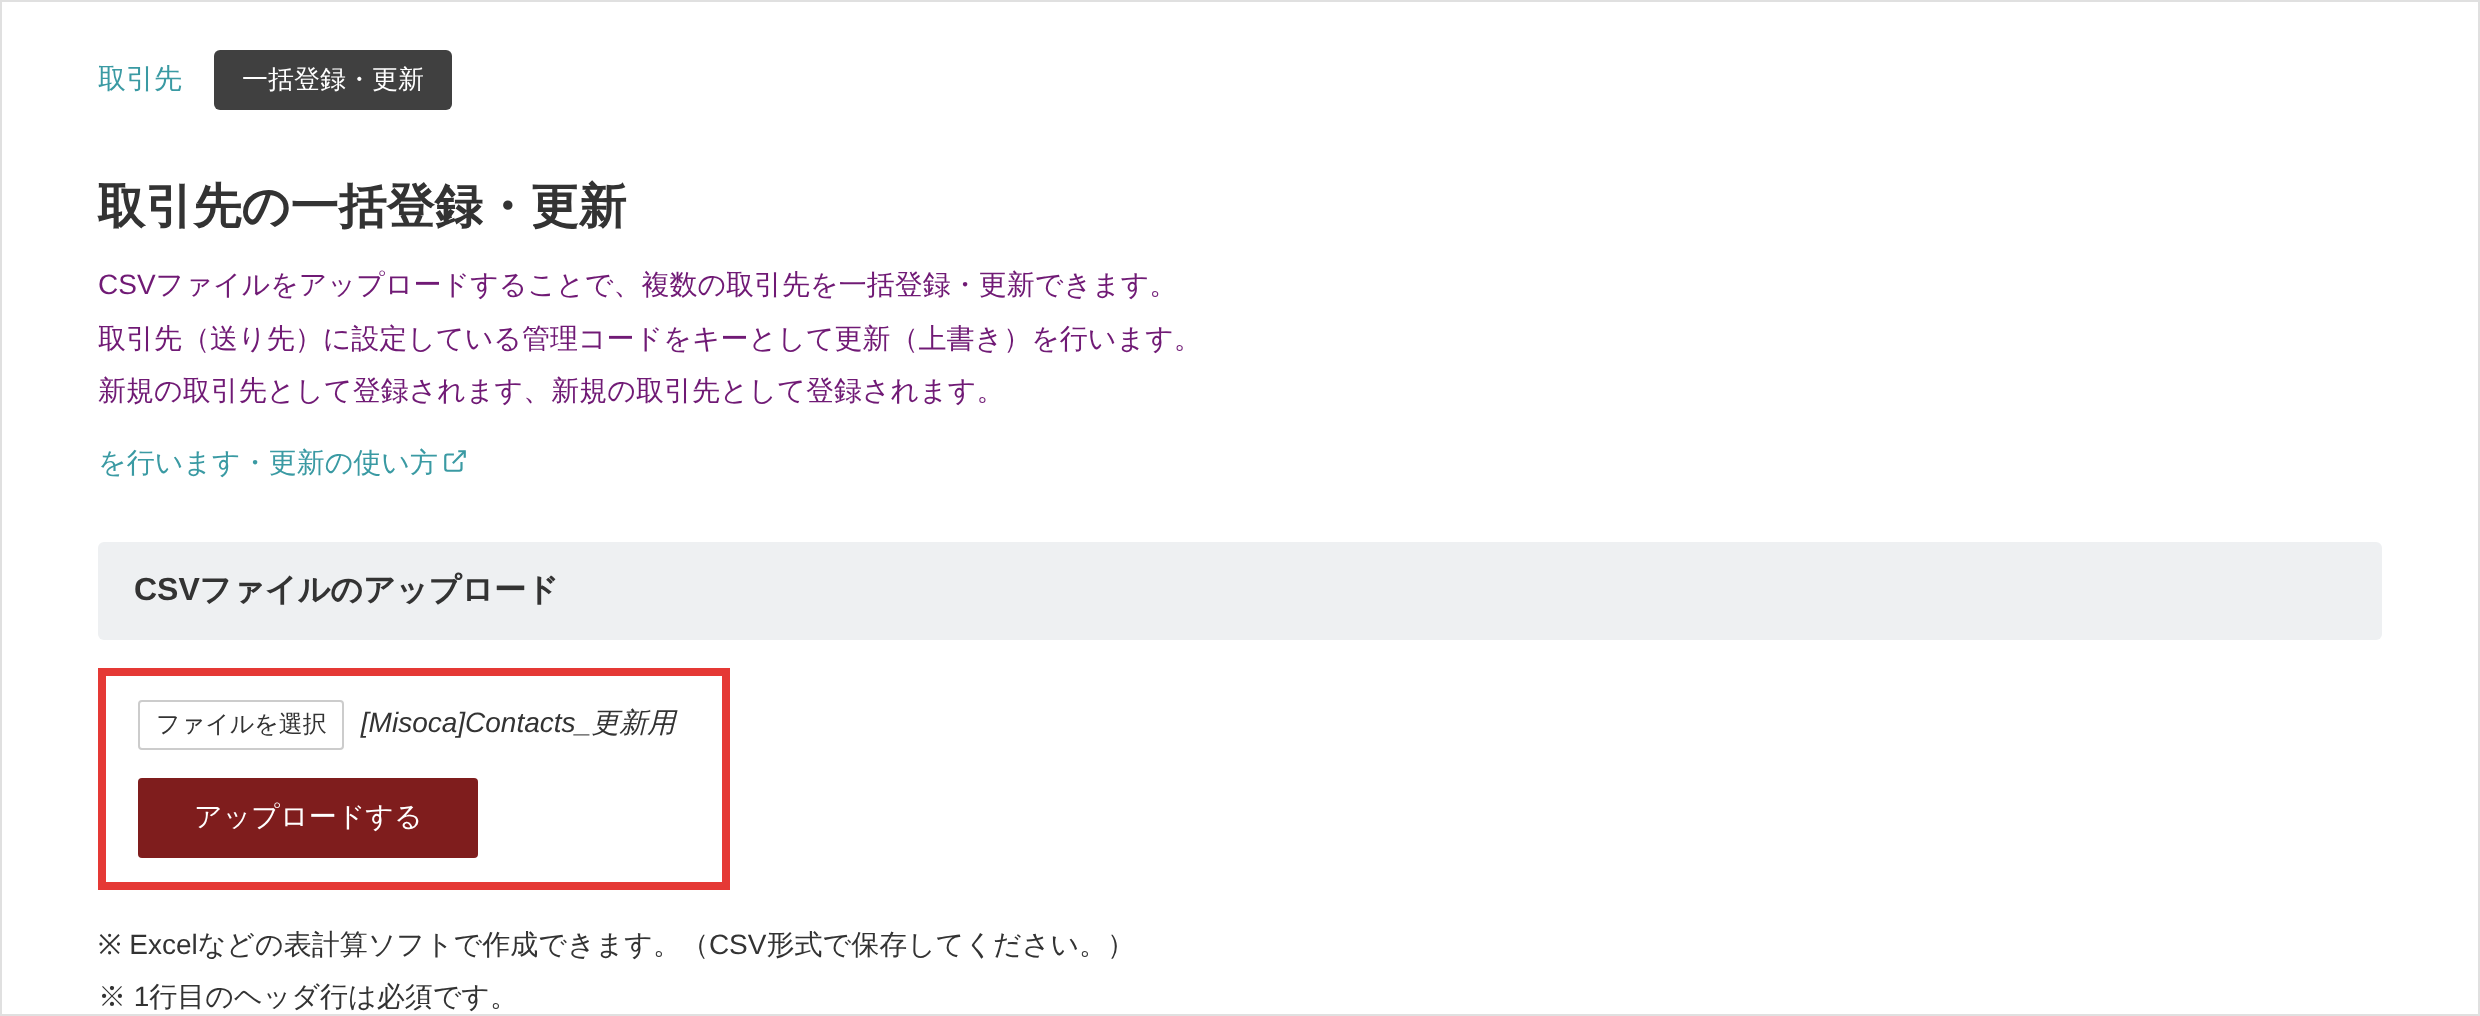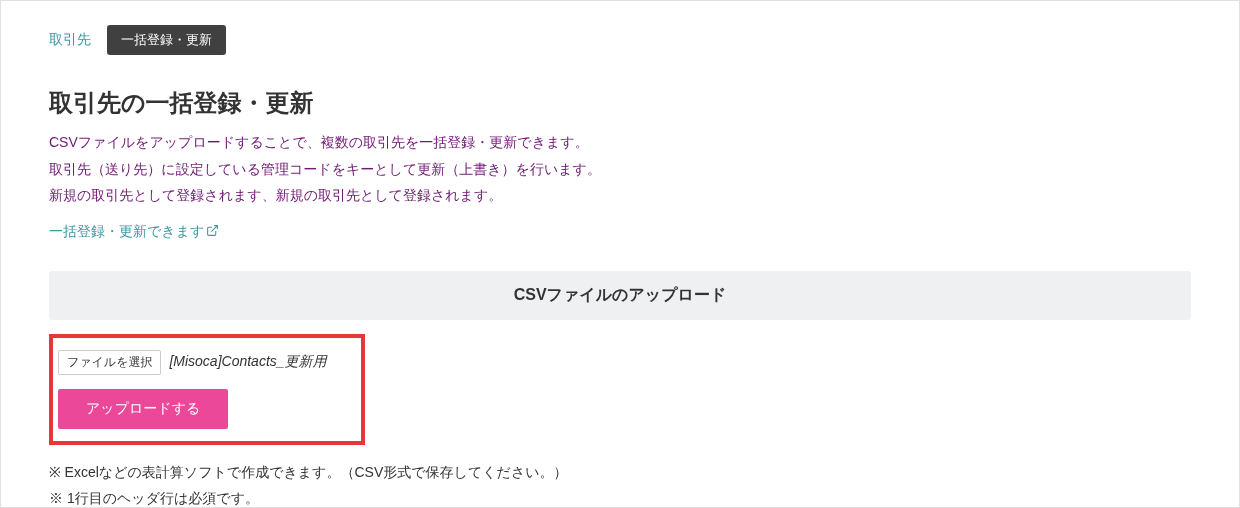--- a/index.html
+++ b/index.html
@@ -65,25 +65,24 @@
       height: 13px;
     }
     .section-header {
       background: #eef0f2;
       padding: 14px 18px;
       font-size: 16px;
       font-weight: bold;
       color: #333;
       border-radius: 3px;
       margin-bottom: 14px;
-      text-align: center;
     }
     .highlight-box {
       border: 4px solid #e53935;
-      padding: 12px 5px;
+      padding: 12px 16px;
       margin-bottom: 14px;
       display: inline-block;
       width: 316px;
     }
     .file-row {
       display: flex;
       align-items: center;
       gap: 8px;
       margin-bottom: 14px;
     }
@@ -95,21 +94,21 @@
       border-radius: 2px;
       cursor: pointer;
       color: #333;
     }
     .filename {
       font-size: 14px;
       color: #333;
       font-style: italic;
     }
     .upload-btn {
-      background: #ec4899;
+      background: #7f1d1d;
       color: #fff;
       border: none;
       padding: 11px 28px;
       font-size: 14px;
       cursor: pointer;
       border-radius: 2px;
     }
     .notes {
       font-size: 14px;
       color: #333;
@@ -128,21 +127,21 @@
 
   <h1 class="page-title">取引先の一括登録・更新</h1>
 
   <div class="desc">
     <div>CSVファイルをアップロードすることで、複数の取引先を一括登録・更新できます。</div>
     <div>取引先（送り先）に設定している管理コードをキーとして更新（上書き）を行います。</div>
     <div>新規の取引先として登録されます、新規の取引先として登録されます。</div>
   </div>
 
   <a href="#" class="help-link">
-    <span>一括登録・更新できます</span>
+    <span>を行います・更新の使い方</span>
     <span>
       <svg viewBox="0 0 24 24" fill="none" stroke="currentColor" stroke-width="2">
         <path d="M18 13v6a2 2 0 0 1-2 2H5a2 2 0 0 1-2-2V8a2 2 0 0 1 2-2h6"></path>
         <polyline points="15 3 21 3 21 9"></polyline>
         <line x1="10" y1="14" x2="21" y2="3"></line>
       </svg>
     </span>
   </a>
 
   <div class="section-header">CSVファイルのアップロード</div>

